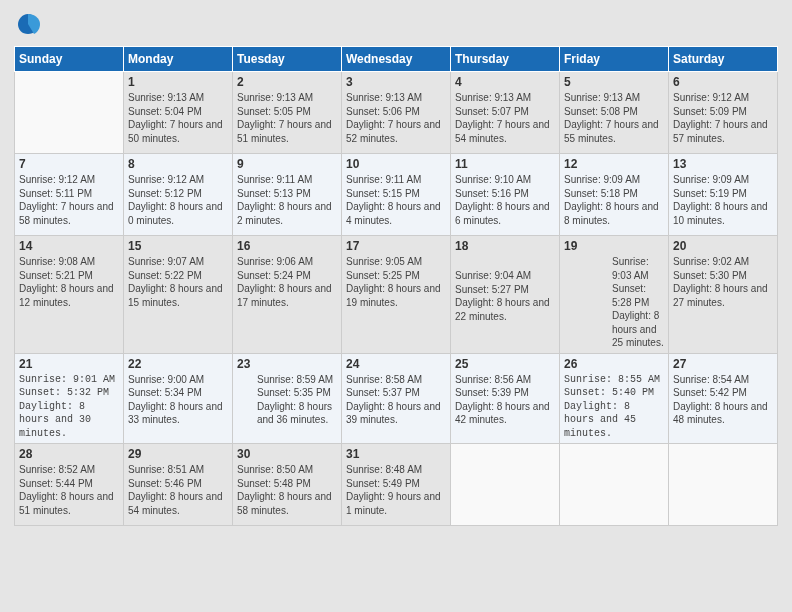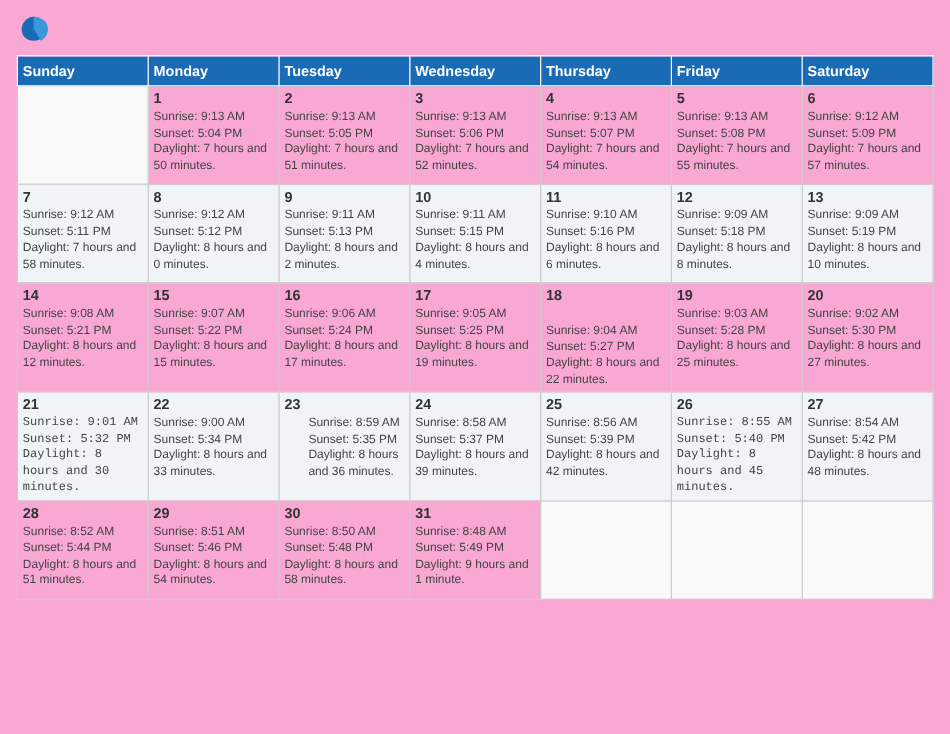--- a/index.html
+++ b/index.html
@@ -6,21 +6,21 @@
     body {
       font-family: Arial, sans-serif;
       background: #fff;
       width: 792px;
       height: 612px;
       overflow: hidden;
     }
     .page {
       width: 792px;
       height: 612px;
-      background: #f9a8d4;
+      background: #e5e5e5;
       padding: 10px 14px 10px 14px;
     }
     .header {
       display: flex;
       justify-content: space-between;
       align-items: flex-start;
       margin-bottom: 8px;
     }
     .logo {
       display: flex;
@@ -242,21 +242,21 @@
 Daylight: 8 hours and 19 minutes.</div>
           </td>
           <td>
             <span class="day-number">18</span>
             <div class="day-info" style="white-space: pre-line; margin-top: 16px;">Sunrise: 9:04 AM
 Sunset: 5:27 PM
 Daylight: 8 hours and 22 minutes.</div>
           </td>
           <td>
             <span class="day-number">19</span>
-            <div class="day-info" style="white-space: pre-line;">Sunrise: 9:03 AM
+            <div class="day-info" style="white-space: pre-line; margin-left: 48px;">Sunrise: 9:03 AM
 Sunset: 5:28 PM
 Daylight: 8 hours and 25 minutes.</div>
           </td>
           <td>
             <span class="day-number">20</span>
             <div class="day-info" style="white-space: pre-line;">Sunrise: 9:02 AM
 Sunset: 5:30 PM
 Daylight: 8 hours and 27 minutes.</div>
           </td>
         </tr>

